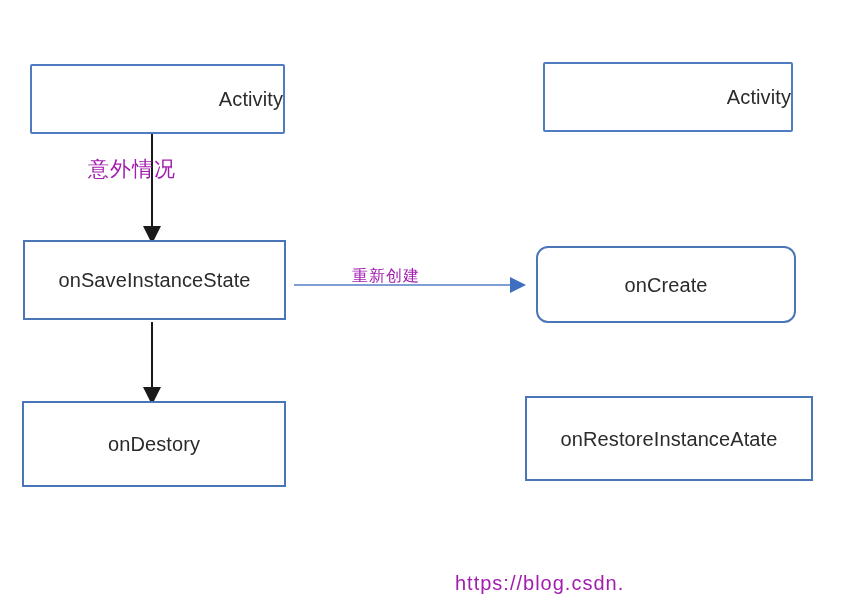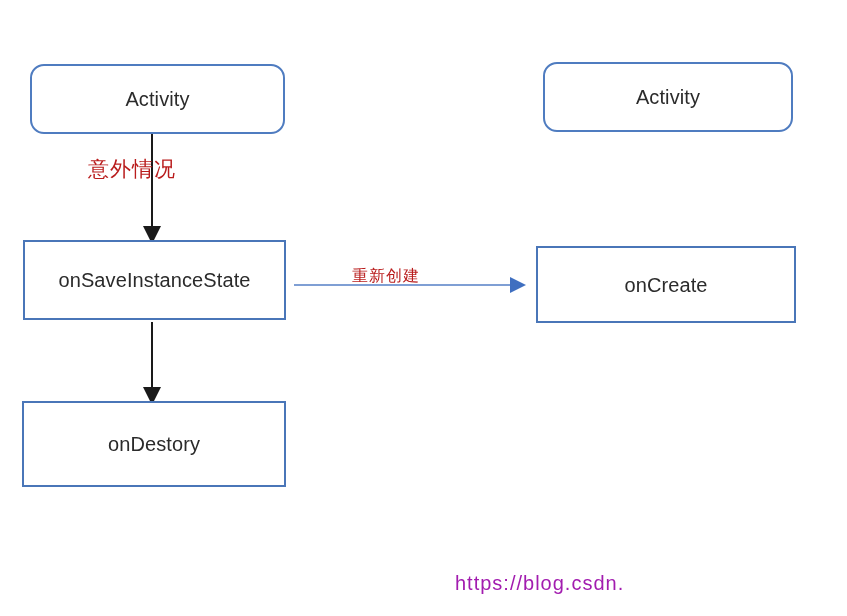--- a/index.html
+++ b/index.html
@@ -28,50 +28,51 @@
     box-sizing: border-box;
     background: #ffffff;
     border: 2px solid #4a76b8;
     display: flex;
     align-items: center;
     justify-content: center;
     color: #2b2b2b;
     letter-spacing: 0.1px;
   }
   .node.rounded {
-    border-radius: 14px;
+    border-radius: 2px;
     border-width: 2px;
     border-color: #4f7cc0;
+    justify-content: flex-end;
   }
   .node .node-label {
     display: block;
     text-align: center;
     line-height: 1.2;
     white-space: nowrap;
   }
 
   
   #node-activity-left   { left: 30px;  top: 64px;  width: 255px; height: 70px;  }
   #node-activity-right  { left: 543px; top: 62px;  width: 250px; height: 70px;  }
   #node-onsaveinstancestate { left: 23px;  top: 240px; width: 263px; height: 80px; }
-  #node-oncreate        { left: 536px; top: 246px; width: 260px; height: 77px;  }
+  #node-oncreate        { left: 536px; top: 246px; width: 260px; height: 77px; border-radius: 12px;  }
   #node-ondestory       { left: 22px;  top: 401px; width: 264px; height: 86px;  }
   #node-onrestoreinstanceatate { left: 525px; top: 396px; width: 288px; height: 85px; }
 
   #node-activity-left .node-label,
   #node-activity-right .node-label { font-size: 20px; }
   #node-onsaveinstancestate .node-label { font-size: 20px; }
   #node-oncreate .node-label { font-size: 20px; }
   #node-ondestory .node-label { font-size: 20px; }
   #node-onrestoreinstanceatate .node-label { font-size: 20px; }
 
   
   .edge-label {
     position: absolute;
-    color: #b91c1c;
+    color: #a21caf;
     white-space: nowrap;
     line-height: 1;
   }
   #edge-label-unexpected {
     left: 88px;
     top: 158px;
     font-size: 21px;
     letter-spacing: 1px;
   }
   #edge-label-recreate {
@@ -139,20 +140,23 @@
   </div>
 
   <div class="node rounded" id="node-activity-right">
     <span class="node-label">Activity</span>
   </div>
 
   <div class="node" id="node-oncreate">
     <span class="node-label">onCreate</span>
   </div>
 
+  <div class="node" id="node-onrestoreinstanceatate">
+    <span class="node-label">onRestoreInstanceAtate</span>
+  </div>
 
   <div class="edge-label" id="edge-label-unexpected">意外情况</div>
 
   <div class="edge-label" id="edge-label-recreate">重新创建</div>
 
   <div id="watermark">https://blog.csdn.</div>
 
 
 </div>
 

